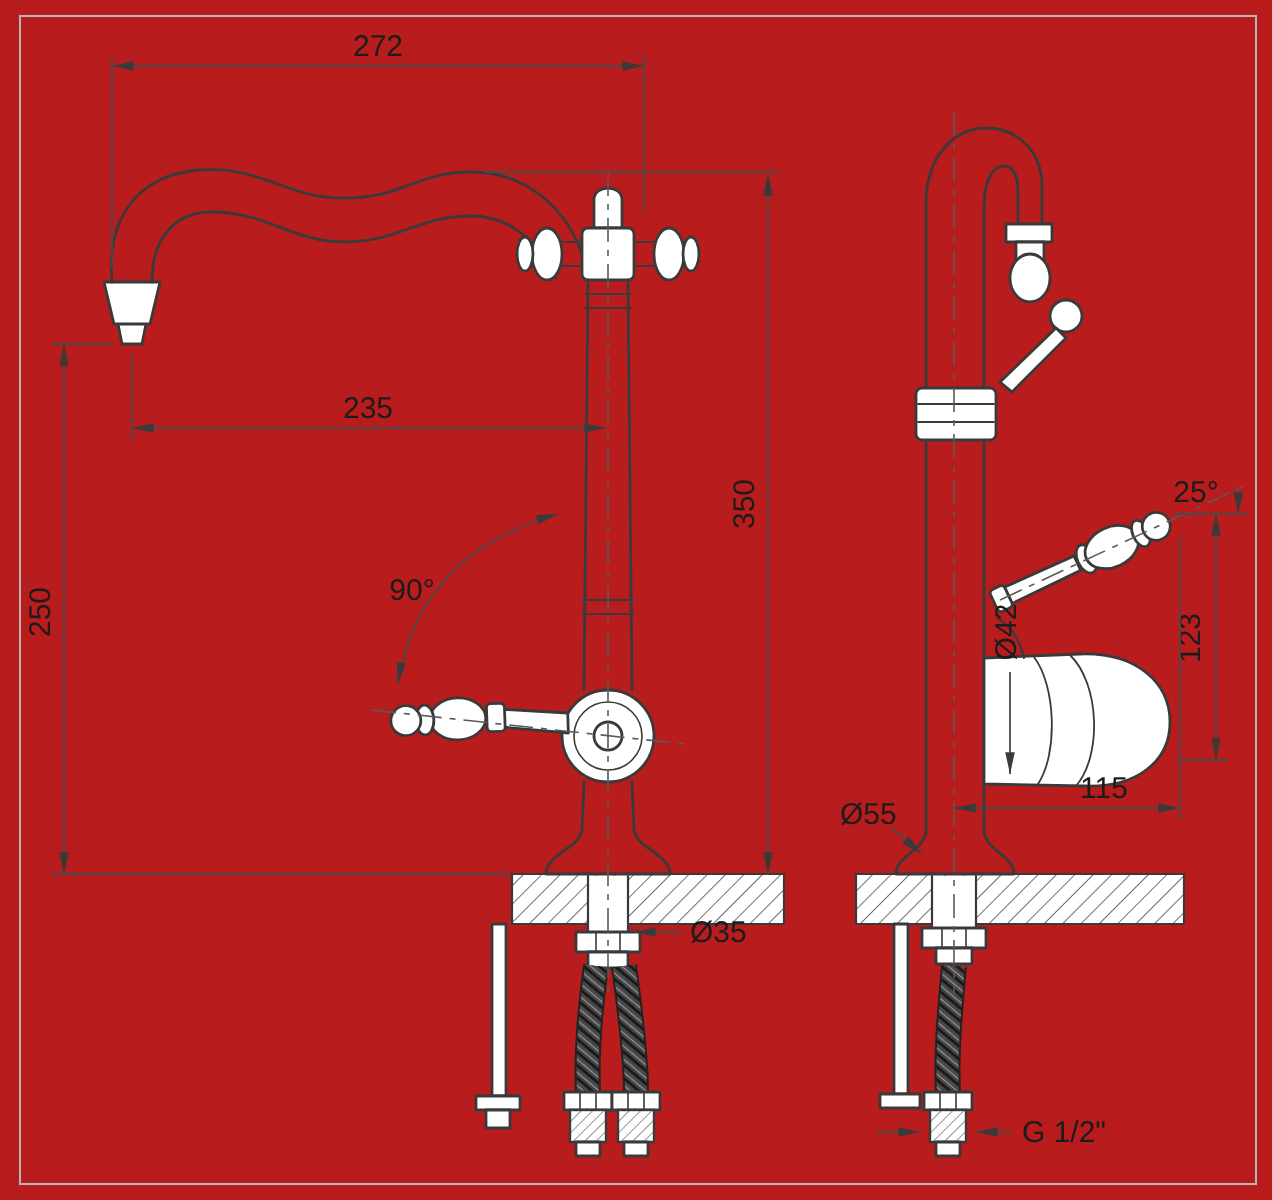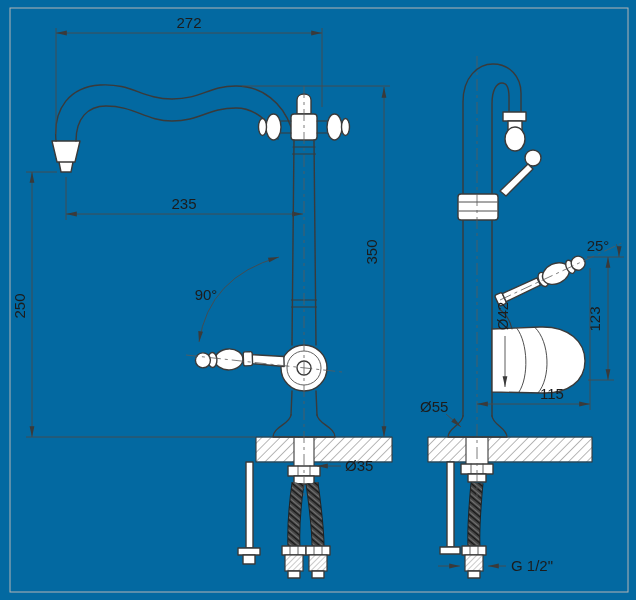--- a/index.html
+++ b/index.html
@@ -1,16 +1,16 @@
 <!DOCTYPE html>
 <html><head>
 <meta charset="utf-8">
 <style>
   html,body { margin:0; padding:0; background:#fff; }
-  .canvas { width:636px; height:600px; background:#0369a1; position:relative; overflow:hidden; }
+  .canvas { width:636px; height:600px; background:#b91c1c; position:relative; overflow:hidden; }
   svg text { font-family:"Liberation Sans","DejaVu Sans",sans-serif; font-size:15px; fill:#1c1c1c; }
   .ln  { fill:none; stroke:#3a3a3a; stroke-width:1.4; stroke-linecap:round; stroke-linejoin:round; }
   .lnT { fill:none; stroke:#3a3a3a; stroke-width:1.1; stroke-linecap:round; }
   .wh  { fill:#ffffff; stroke:#3a3a3a; stroke-width:1.4; stroke-linejoin:round; }
   .dim { fill:none; stroke:#4a4a4a; stroke-width:0.9; }
   .cl  { fill:none; stroke:#5a5a5a; stroke-width:0.8; stroke-dasharray:12 4 3 4; }
   .hoseCore  { fill:none; stroke:#232323; stroke-width:13; }
   .hoseBraid { fill:none; stroke:url(#braid); stroke-width:11; }
   .frame { fill:none; stroke:#b5b5b5; stroke-width:1; }
 </style>

